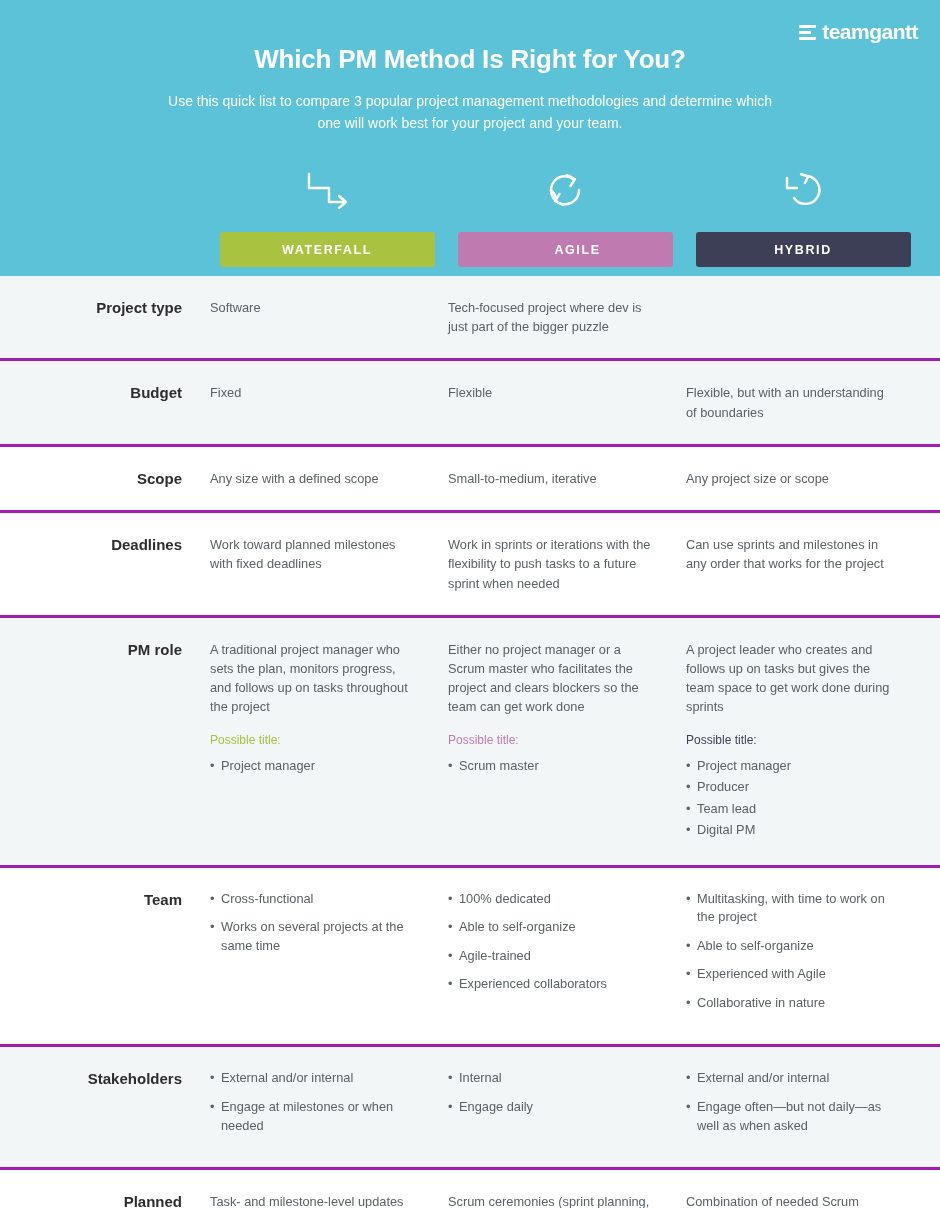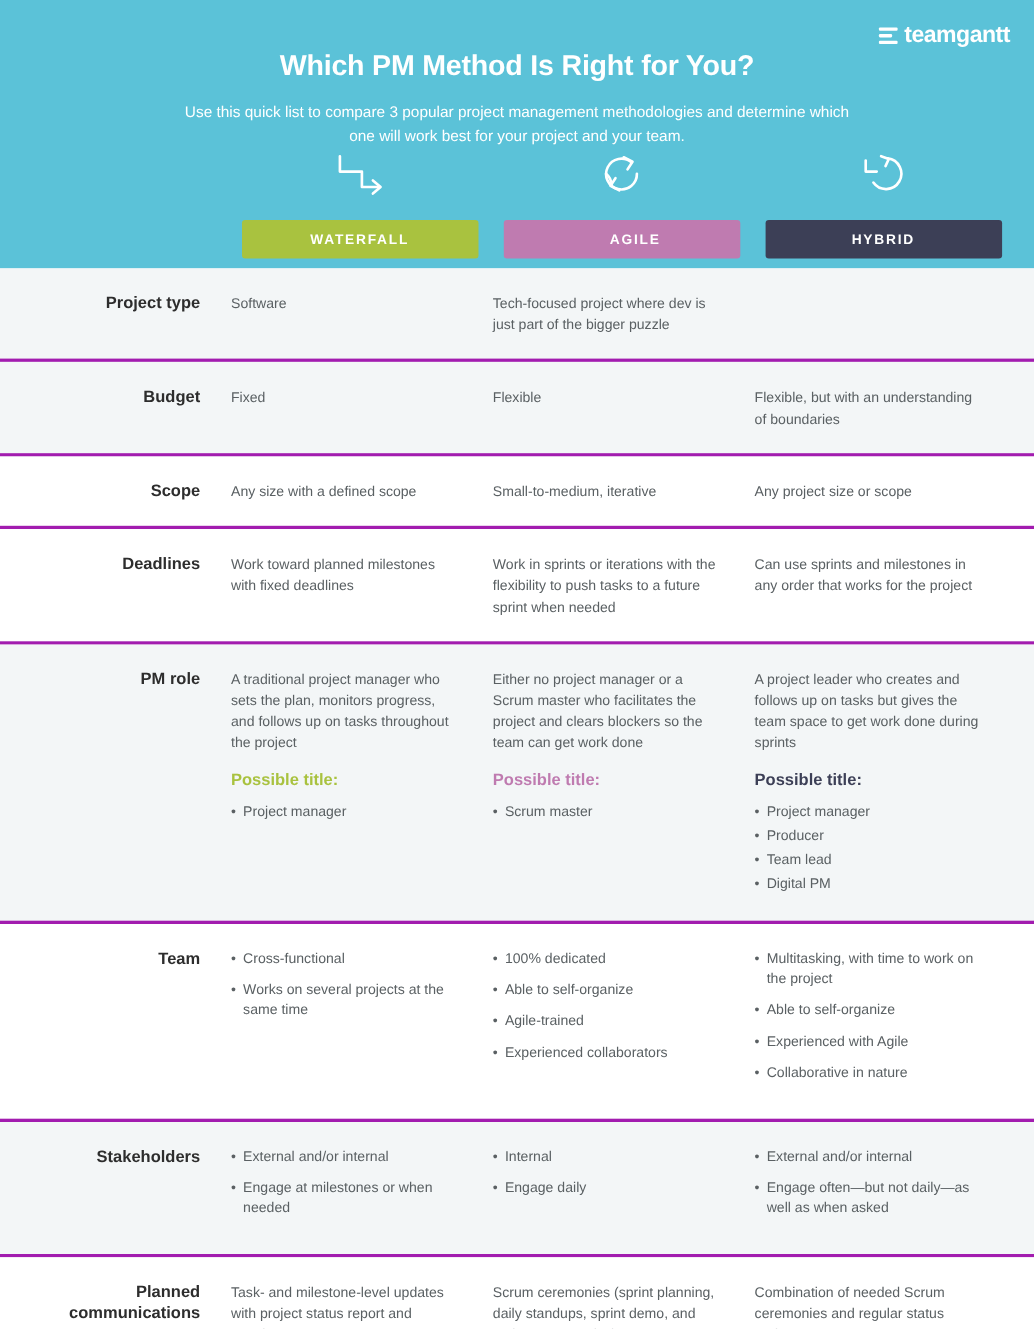--- a/index.html
+++ b/index.html
@@ -13,21 +13,21 @@
     height: 1208px;
     position: relative;
     overflow: hidden;
     background: #ffffff;
   }
 
   
   .header {
     background: #5bc2d8;
     padding: 16px 0 0 0;
-    height: 244px;
+    height: 276px;
     position: relative;
   }
   .logo {
     position: absolute;
     top: 20px;
     right: 22px;
     color: #ffffff;
     font-size: 21px;
     font-weight: bold;
     letter-spacing: -0.5px;
@@ -145,23 +145,23 @@
     line-height: 1.45;
   }
   .bullets li:before {
     content: "•";
     position: absolute;
     left: 0;
     top: 0;
   }
   .bullets.tight li { margin-bottom: 3px; }
   .possible {
-    font-weight: bold;
+    font-weight: normal;
     margin: 14px 0 8px 0;
-    font-size: 15px;
+    font-size: 12px;
   }
   .possible.wf { color: #a9c23f; }
   .possible.ag { color: #bf7bb0; }
   .possible.hy { color: #3c3f56; }
 </style>
 </head>
 <body>
 
 <div class="page">
 

